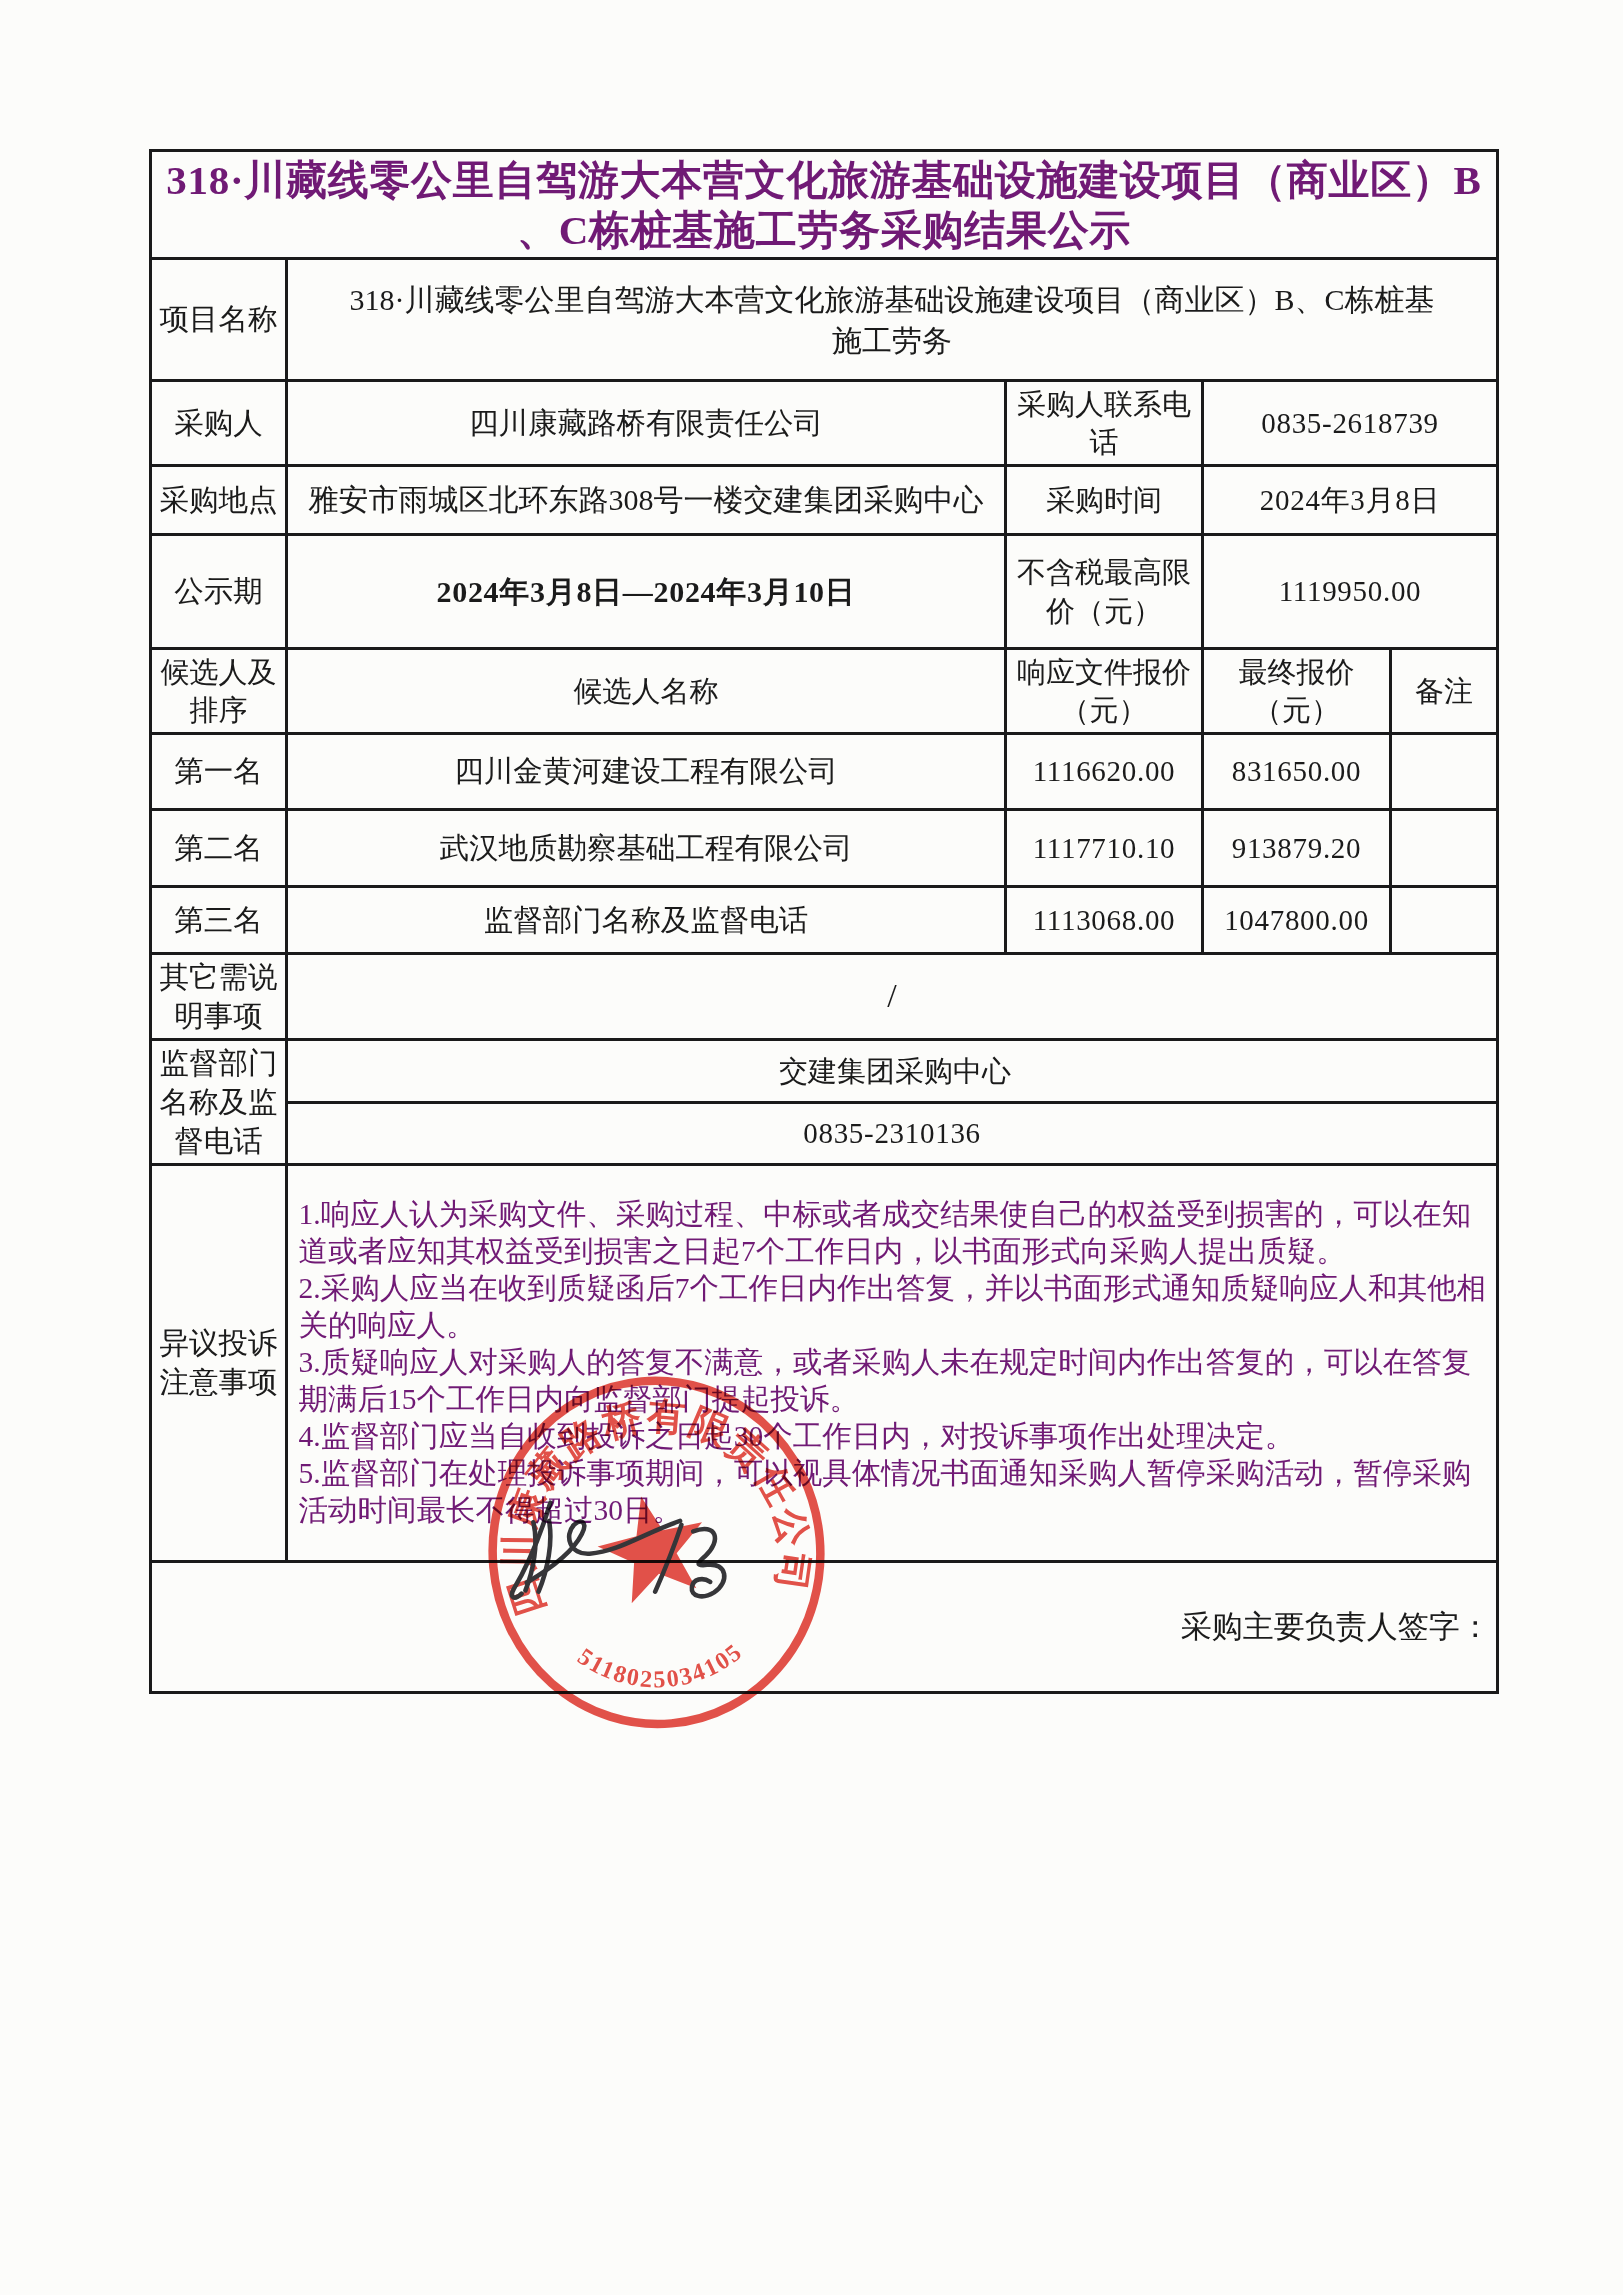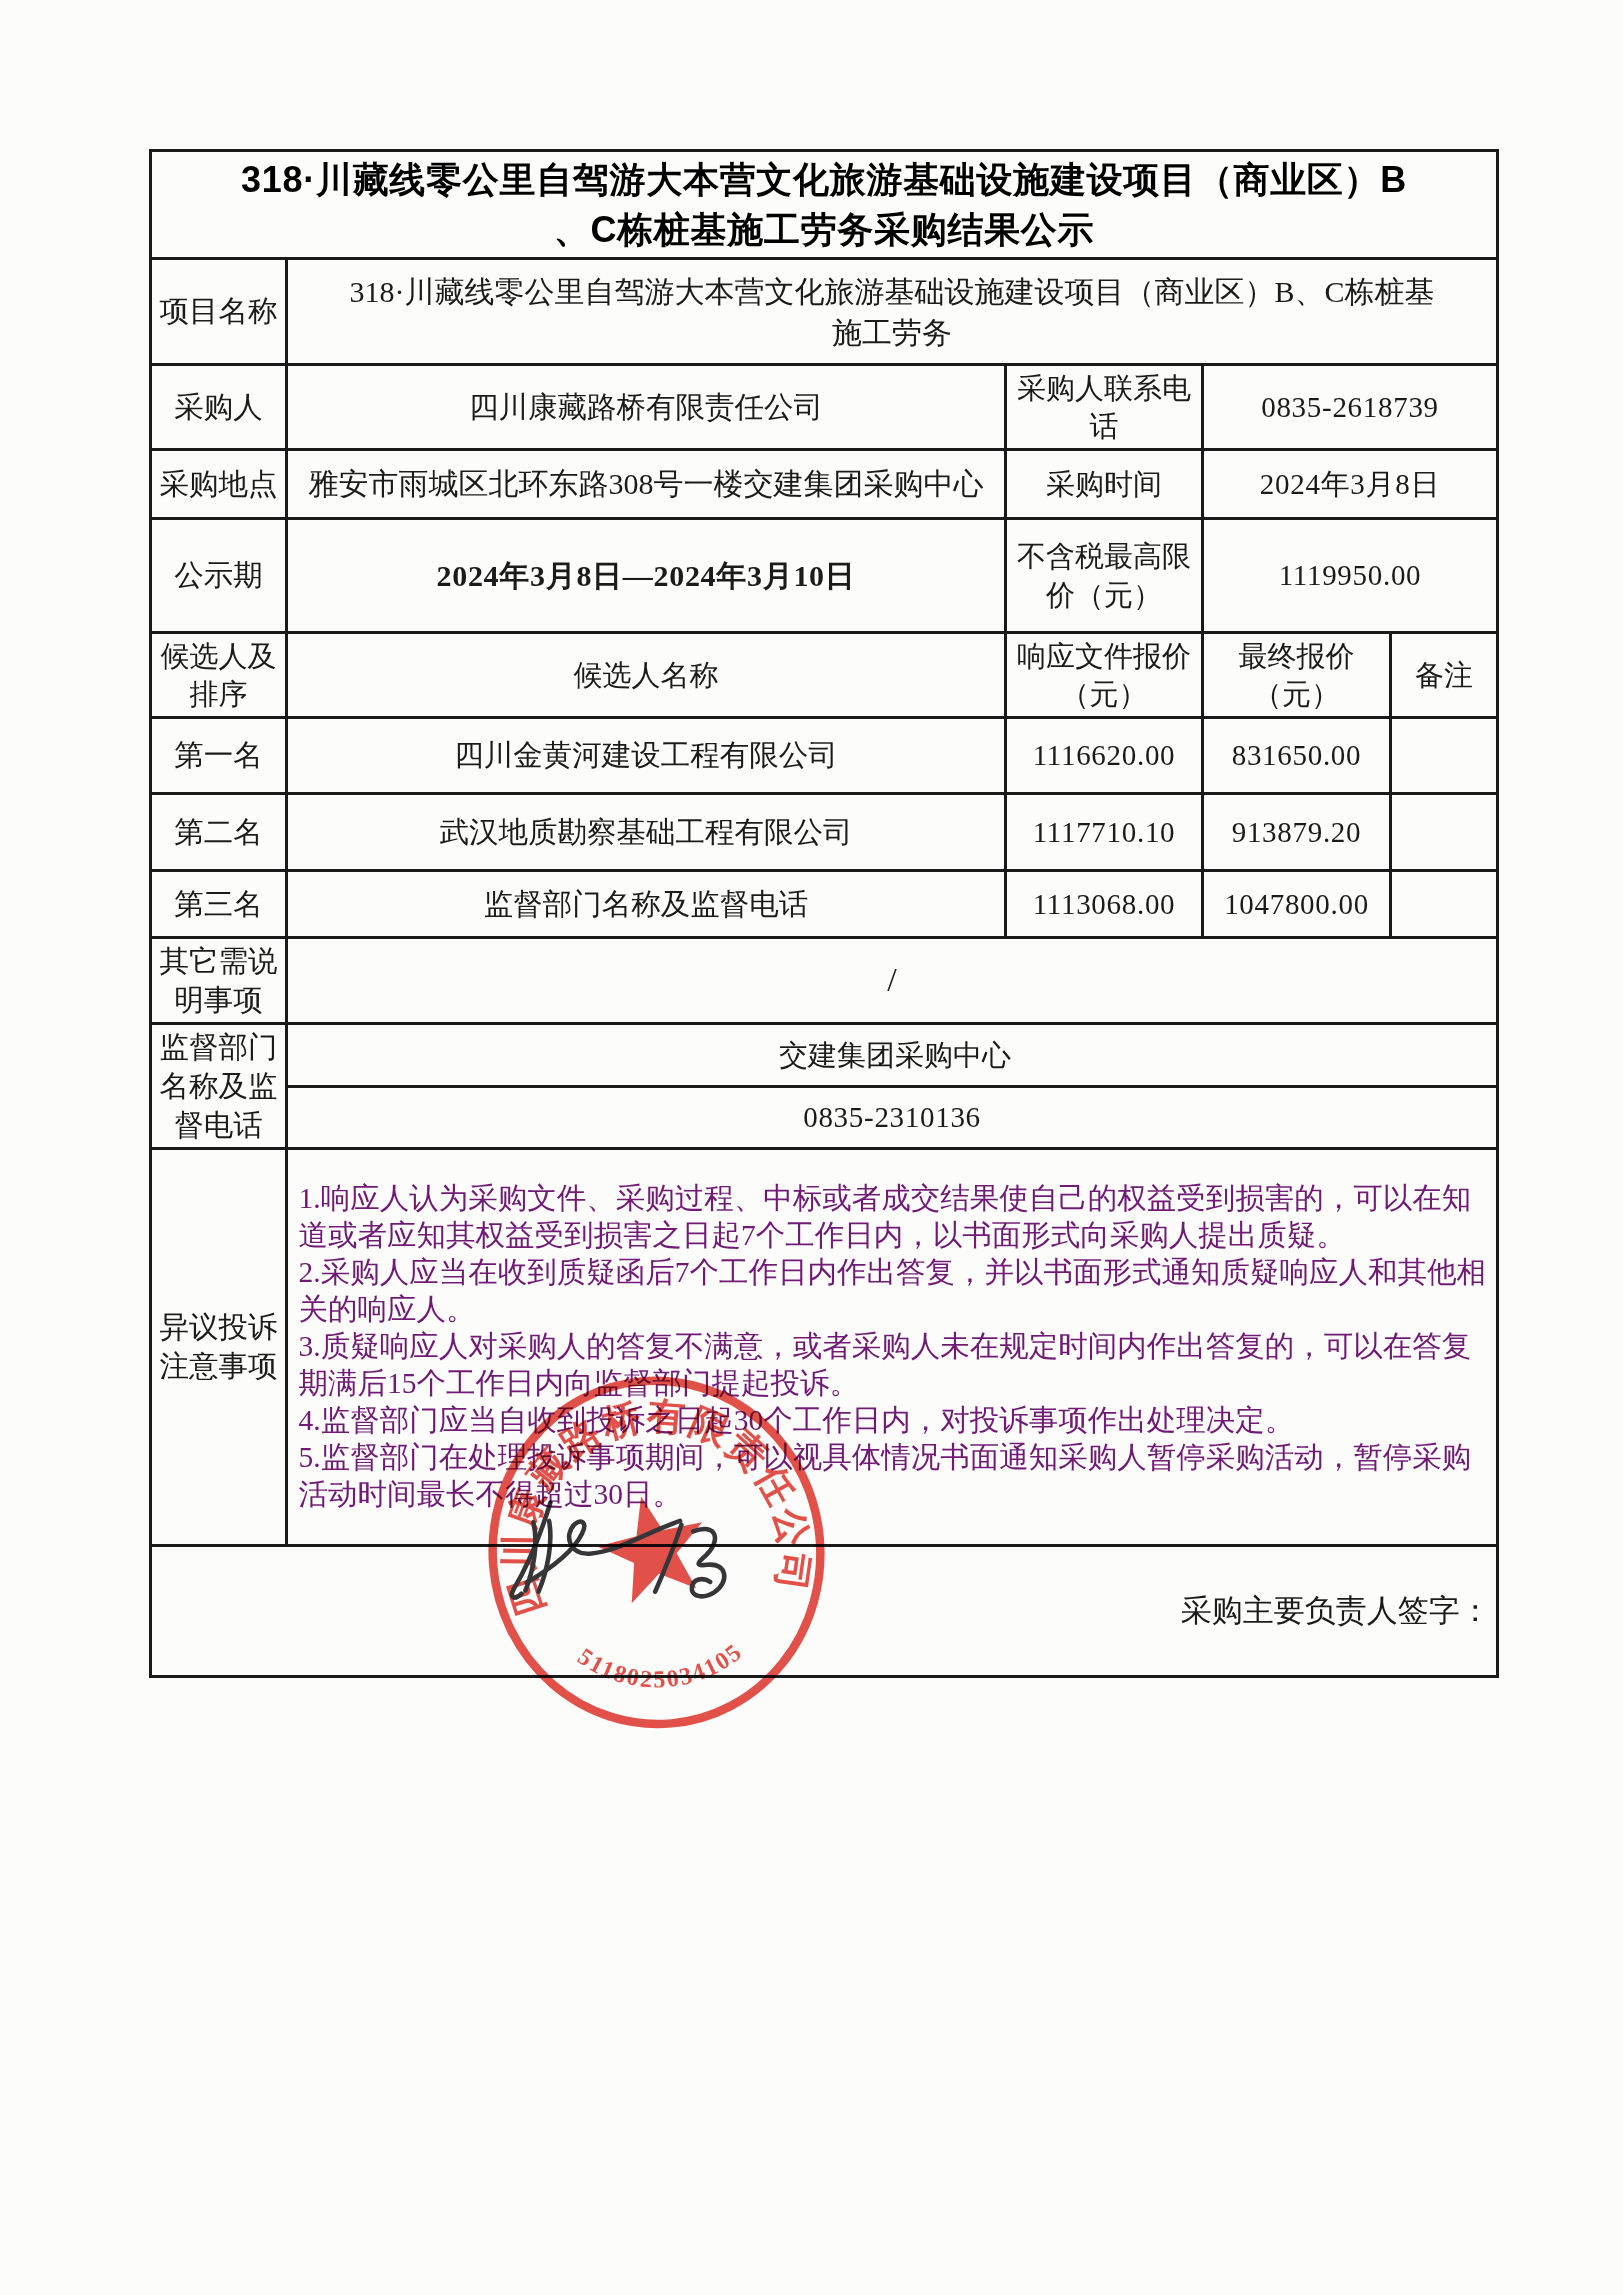--- a/index.html
+++ b/index.html
@@ -10,25 +10,25 @@
   table.doc{
     position:absolute;left:149px;top:149px;width:1347px;
     border-collapse:collapse;table-layout:fixed;
   }
   td{
     border:3.3px solid #1a1a1a;text-align:center;vertical-align:middle;
     padding:2.6px 5.2px;overflow:hidden;font-size:29px;line-height:1.32;
     word-break:break-word;
   }
   .title-cell{
-    font-family:Liberation Sans, sans-serif;
-    font-weight:700;font-size:36px;line-height:50px;letter-spacing:0.7px;color:#000000;
+    font-family:Liberation Serif, serif;
+    font-weight:700;font-size:41px;line-height:50px;letter-spacing:0.7px;color:#701a75;
   }
   .lbl{font-size:29.5px;padding:2.6px 6.5px;}
-  .proj-val{width:1113px;margin:8px auto;font-size:30px;line-height:41px;}
+  .proj-val{width:1113px;margin:16px auto;font-size:30px;line-height:41px;}
   .loc-val{font-size:30px;}
   .pub-val{font-size:30px;letter-spacing:0.7px;font-weight:bold;}
   .num{font-size:29px;letter-spacing:0.7px;}
   .hdr{font-size:29px;}
   .tight{padding:2.6px;}
   .name-val{font-size:29.5px;}
   .slash{font-size:34px;}
   .sup-val{font-size:29px;padding-left:11px;}
   .obj-cell{
     text-align:left;vertical-align:top;padding:30px 9.2px 11.8px 10.5px;

